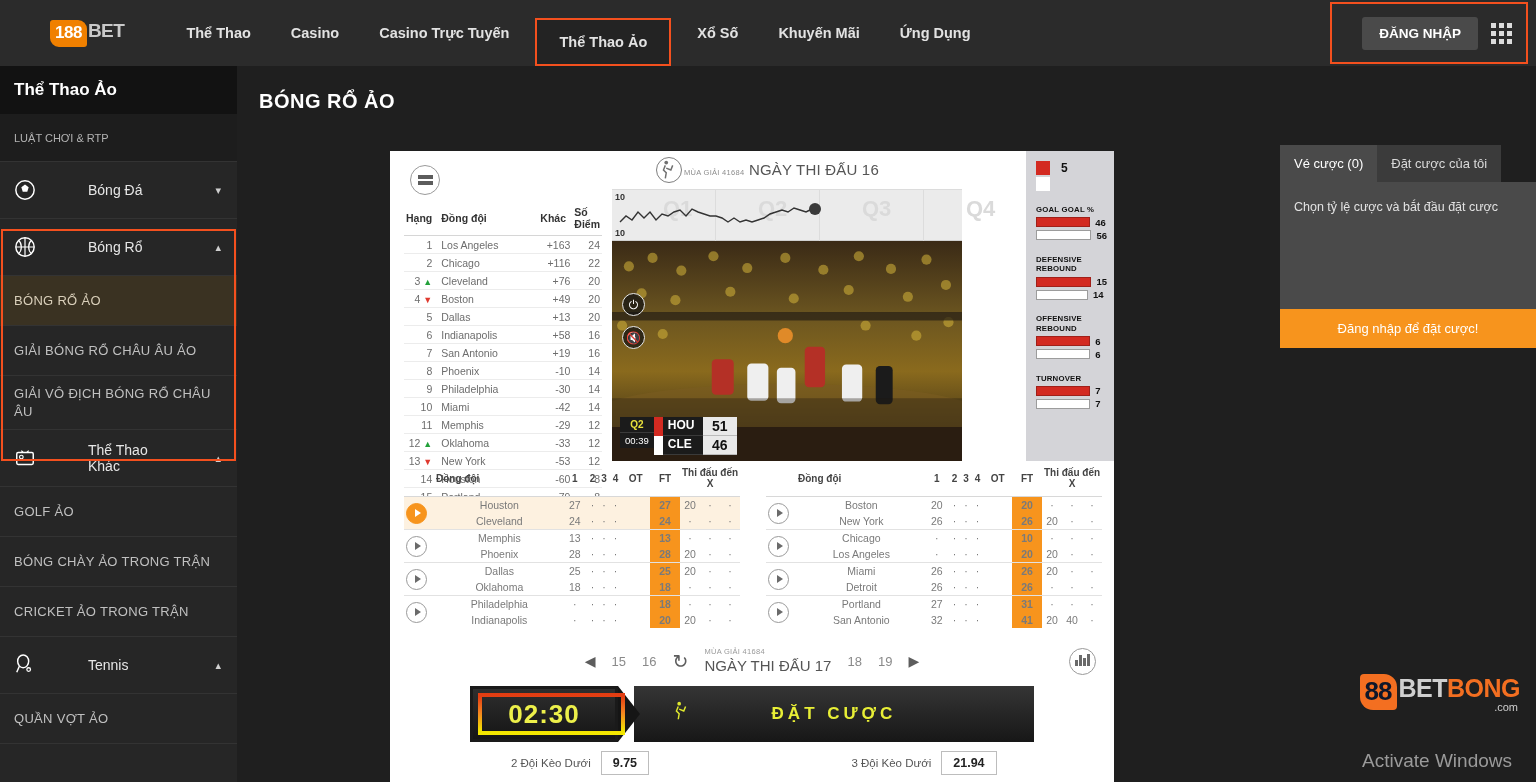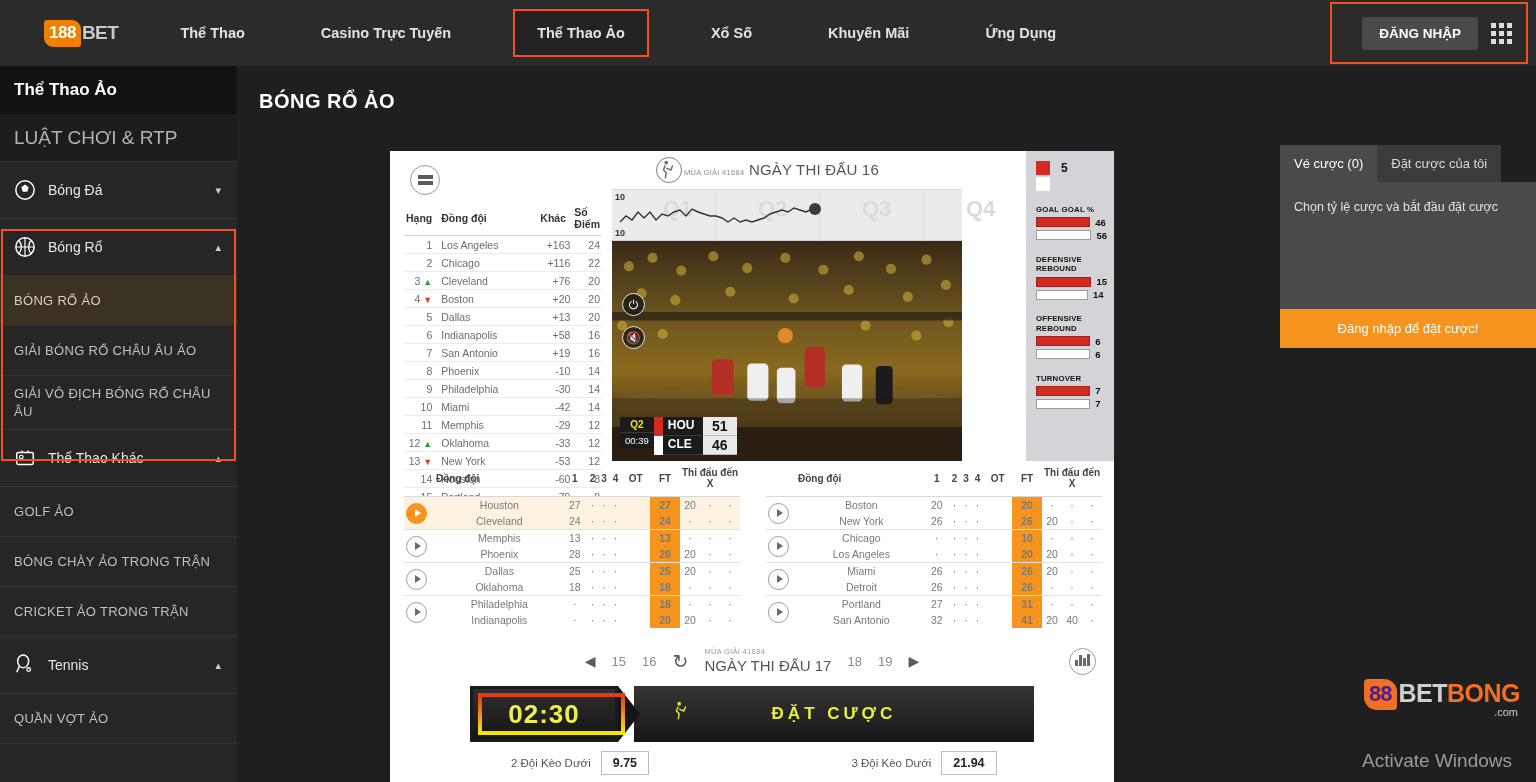--- a/index.html
+++ b/index.html
@@ -9,27 +9,27 @@
     font-family: "Liberation Sans", sans-serif;
     overflow: hidden;
   }
   .page { position: relative; width: 1536px; height: 782px; background: #1f1f1f; }
 
   
   .topnav {
     position: absolute; top: 0; left: 0; width: 1536px; height: 66px;
     background: #2b2b2b; display: flex; align-items: center;
   }
-  .logo { margin-left: 8px; display: flex; align-items: center; padding-left: 36px; }
+  .logo { margin-left: 14px; display: flex; align-items: flex-start; padding-left: 36px; }
   .logo-mark {
     background: #f08000; color: #fff; font-weight: bold; font-size: 17px;
     padding: 3px 5px 4px 5px; border-radius: 3px 9px 3px 9px; letter-spacing: -0.5px;
   }
   .logo-text { color: #c9c9c9; font-weight: bold; font-size: 19px; margin-left: 1px; letter-spacing: -0.5px; }
-  .navitems { display: flex; align-items: center; margin-left: 42px; height: 66px; gap: 36px; }
+  .navitems { display: flex; align-items: flex-end; margin-left: 42px; height: 66px; }
   .navitem {
     color: #e2e2e2; font-size: 14.5px; font-weight: bold; padding: 0 20px;
     height: 66px; display: flex; align-items: center; cursor: pointer; white-space: nowrap;
   }
   .navitem.active-box {
     border: 2px solid #f4501e; height: 48px; margin: 0 6px; padding: 0 22px; background: #232323;
   }
   .nav-right {
     position: absolute; right: 0; top: 0; height: 66px;
     display: flex; align-items: center; padding-right: 8px;
@@ -45,26 +45,26 @@
   
   .sidebar {
     position: absolute; left: 0; top: 66px; width: 237px; height: 716px;
     background: #262626; overflow: hidden;
   }
   .sb-title {
     height: 48px; background: #121212; color: #fff; font-size: 17px; font-weight: bold;
     display: flex; align-items: center; padding-left: 14px;
   }
   .sb-rtp {
-    height: 48px; background: #1d1d1d; color: #b3b3b3; font-size: 19px;
+    height: 48px; background: #1d1d1d; color: #b3b3b3; font-size: 11px;
     display: flex; align-items: center; padding-left: 14px; border-bottom: 1px solid #333; cursor: pointer;
   }
   .sb-grp {
     height: 57px; display: flex; align-items: center; padding: 0 16px 0 14px;
-    color: #e6e6e6; font-size: 14px; border-bottom: 1px solid #333; cursor: pointer;
+    color: #e6e6e6; font-size: 14px; border-bottom: 1px solid #333; cursor: pointer; gap: 40px;
   }
   .sb-grp .ico { width: 22px; height: 22px; margin-right: 12px; flex: 0 0 22px; }
   .sb-grp .lbl { flex: 1; }
   .chev { color: #cfcfcf; font-size: 11px; }
   .sb-sub {
     min-height: 50px; display: flex; align-items: center; padding: 9px 14px;
     color: #c0c0c0; font-size: 13px; border-bottom: 1px solid #333; cursor: pointer; line-height: 1.35;
     letter-spacing: 0.3px;
   }
   .sb-sub.sel { background: #3a3222; color: #d9cfba; }
@@ -241,40 +241,41 @@
   }
   .slip-tab.act { background: #4a4a4a; color: #fff; }
   .slip-body { background: #4a4a4a; height: 127px; color: #e2e2e2; font-size: 12.5px; padding: 18px 14px; }
   .slip-cta {
     background: #f7941d; color: #fff; font-size: 13px; text-align: center;
     padding: 12px 0; cursor: pointer;
   }
 
   .brand { position: absolute; right: 16px; bottom: 72px; display: flex; align-items: flex-start; }
   .brand .m {
-    background: #f36f21; color: #4c1d95; font-weight: bold; font-size: 22px; padding: 2px 5px 3px 5px;
+    background: #f36f21; color: #0f172a; font-weight: bold; font-size: 26px; padding: 2px 5px 3px 5px;
     border-radius: 4px 13px 4px 13px; letter-spacing: -1px;
   }
   .brand .w { color: #cfcfcf; font-weight: bold; font-size: 25px; margin-left: 2px; letter-spacing: -0.5px; }
   .brand .o { color: #f36f21; font-weight: bold; font-size: 25px; letter-spacing: -0.5px; }
   .brand .dot { color: #cfcfcf; font-size: 11px; position: absolute; right: 2px; top: 27px; }
   .actwin { position: absolute; right: 24px; bottom: 10px; color: #9a9a9a; font-size: 19px; }
 </style>
 </head>
 <body>
 
 <div class="page">
 
   <div class="topnav">
     <div class="logo">
       <span class="logo-mark">188</span>
       <span class="logo-text">BET</span>
     </div>
     <div class="navitems">
       <div class="navitem">Thể Thao</div>
+      <div class="navitem">Casino</div>
       <div class="navitem">Casino Trực Tuyến</div>
       <div class="navitem active-box">Thể Thao Ảo</div>
       <div class="navitem">Xổ Số</div>
       <div class="navitem">Khuyến Mãi</div>
       <div class="navitem">Ứng Dụng</div>
     </div>
     <div class="nav-right">
       <div class="login-box">
         <button class="login-btn">ĐĂNG NHẬP</button>
         <span class="grid-icon">
@@ -386,21 +387,21 @@
               </tr>
               <tr>
                 <td class="c-rank">3 <span class="arr-up">▲</span></td>
                 <td class="c-team">Cleveland</td>
                 <td class="c-diff">+76</td>
                 <td class="c-pts">20</td>
               </tr>
               <tr>
                 <td class="c-rank">4 <span class="arr-dn">▼</span></td>
                 <td class="c-team">Boston</td>
-                <td class="c-diff">+20</td>
+                <td class="c-diff">+49</td>
                 <td class="c-pts">20</td>
               </tr>
               <tr>
                 <td class="c-rank">5 </td>
                 <td class="c-team">Dallas</td>
                 <td class="c-diff">+13</td>
                 <td class="c-pts">20</td>
               </tr>
               <tr>
                 <td class="c-rank">6 </td>

